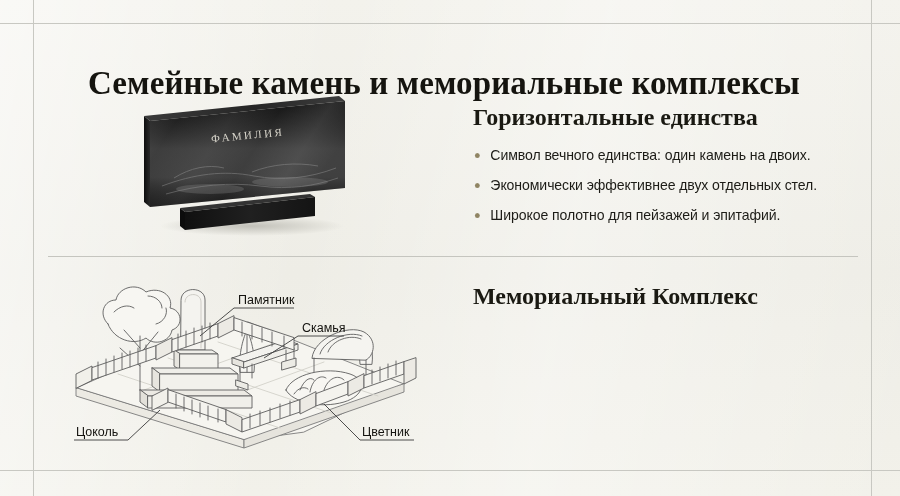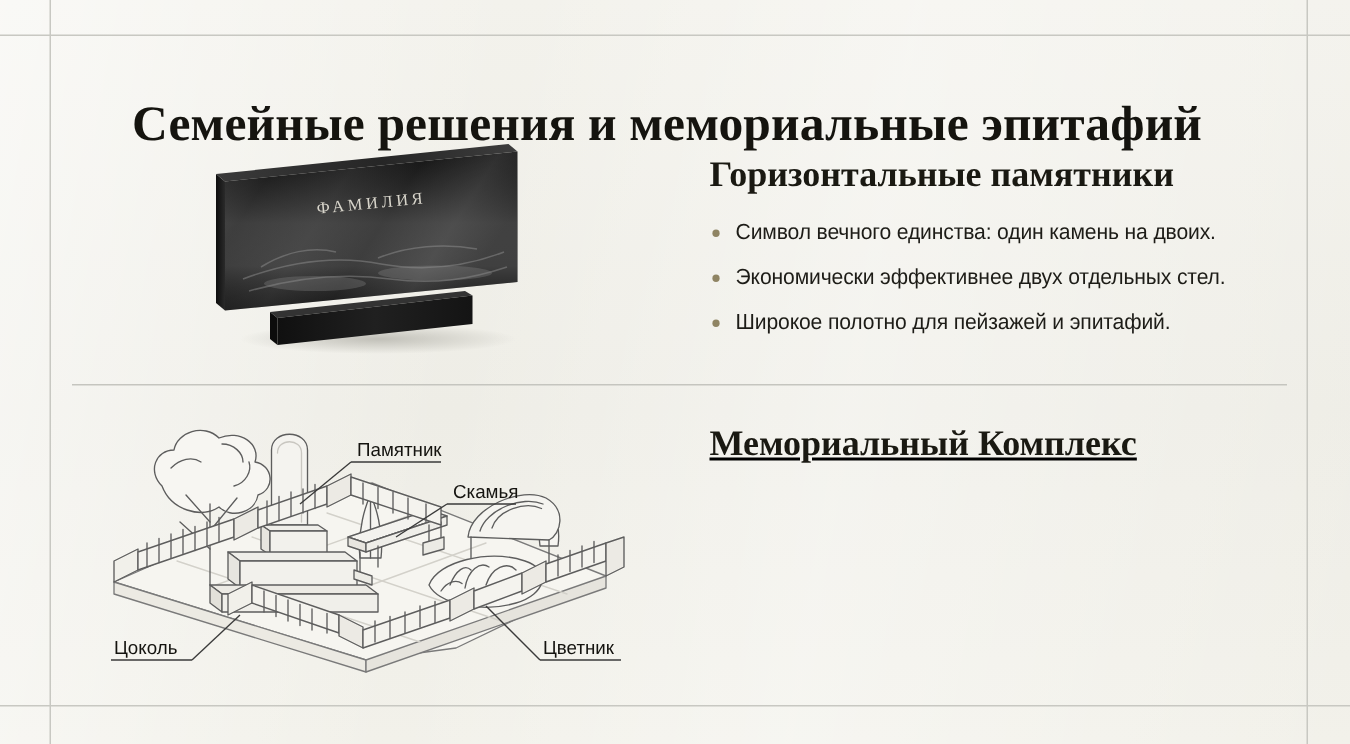--- a/index.html
+++ b/index.html
@@ -35,21 +35,21 @@
     position:absolute;left:88px;top:43px;
     font-family:"Liberation Serif", serif;
     font-size:33px;line-height:1.12;
     color:#15140f;letter-spacing:.1px;
     white-space:nowrap;
   }
 
   
   .col{position:absolute;left:473px;width:392px;}
   .col-1{top:104px;}
-  .col-2{top:283px;text-decoration:underline;}
+  .col-2{top:283px;}
 
   .heading{
     font-family:"Liberation Serif", serif;
     font-size:24px;line-height:1.15;
     color:#1a1912;margin:0 0 14px 0;
     white-space:nowrap;
   }
   .bullets{list-style:none;margin:0;padding:0;}
   .bullets li{
     position:relative;padding-left:18px;
@@ -86,21 +86,21 @@
 </head>
 <body>
 
 <div class="slide">
 
   <div class="rule h rule-top"></div>
   <div class="rule h rule-bottom"></div>
   <div class="rule v rule-left"></div>
   <div class="rule v rule-right"></div>
 
-  <h1 class="title">Семейные решения и мемориальные эпитафий</h1>
+  <h1 class="title">Семейные камень и мемориальные комплексы</h1>
 
   <div class="monument">
     <svg viewBox="0 0 232 152" xmlns="http://www.w3.org/2000/svg">
       <defs>
         <linearGradient id="slabFace" x1="0" y1="0" x2="1" y2="0.35">
           <stop offset="0%" stop-color="#2b2b2b"></stop>
           <stop offset="18%" stop-color="#141414"></stop>
           <stop offset="42%" stop-color="#242424"></stop>
           <stop offset="62%" stop-color="#151515"></stop>
           <stop offset="84%" stop-color="#2e2e2e"></stop>
@@ -155,21 +155,21 @@
         <g opacity=".30" fill="#8d8d8d">
           <ellipse cx="78" cy="99" rx="34" ry="5"></ellipse>
           <ellipse cx="158" cy="92" rx="38" ry="5"></ellipse>
         </g>
         <text x="116" y="49" text-anchor="middle" font-family="Liberation Serif, serif" font-size="11" letter-spacing="2.4" fill="#d8d5cb" transform="rotate(-5.6 116 49)">ФАМИЛИЯ</text>
       </g>
     </svg>
   </div>
 
   <div class="col col-1">
-    <h2 class="heading">Горизонтальные памятники</h2>
+    <h2 class="heading">Горизонтальные единства</h2>
     <ul class="bullets">
       <li>Символ вечного единства: один камень на двоих.</li>
       <li>Экономически эффективнее двух отдельных стел.</li>
       <li>Широкое полотно для пейзажей и эпитафий.</li>
     </ul>
   </div>
 
   <div class="divider"></div>
 
   <div class="plan">

